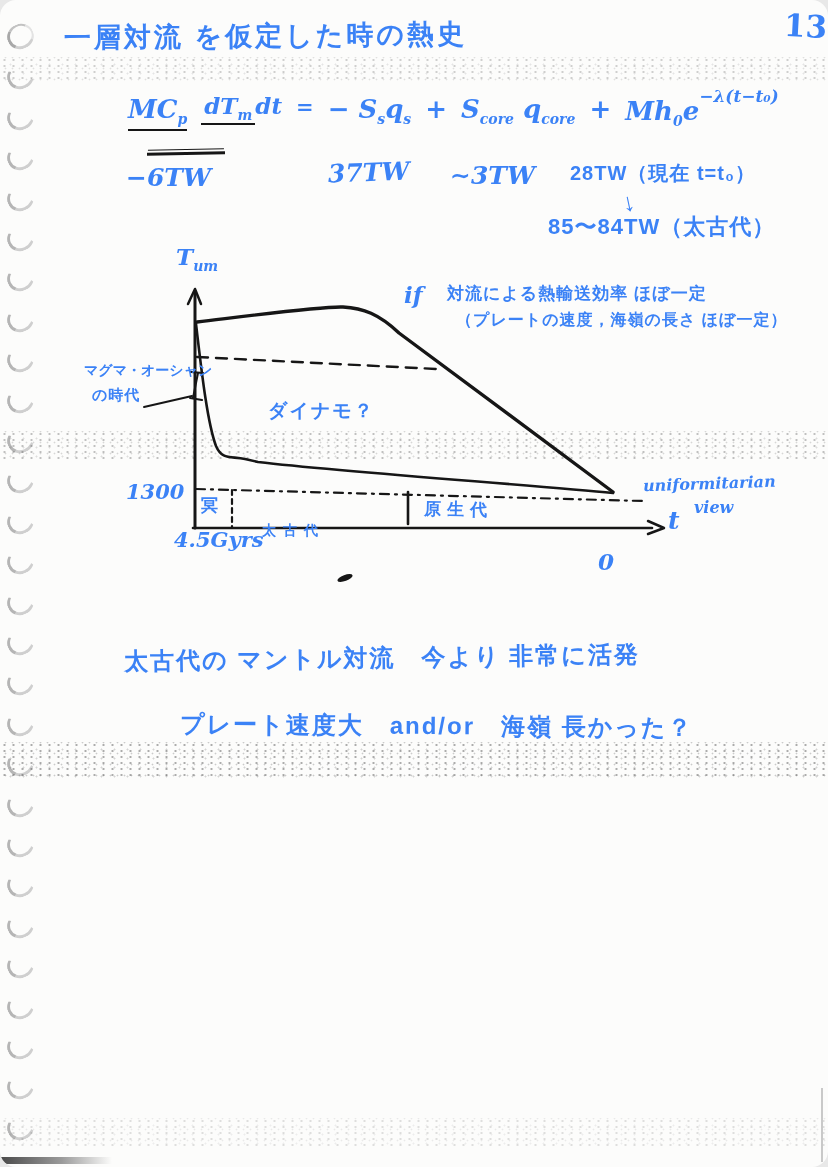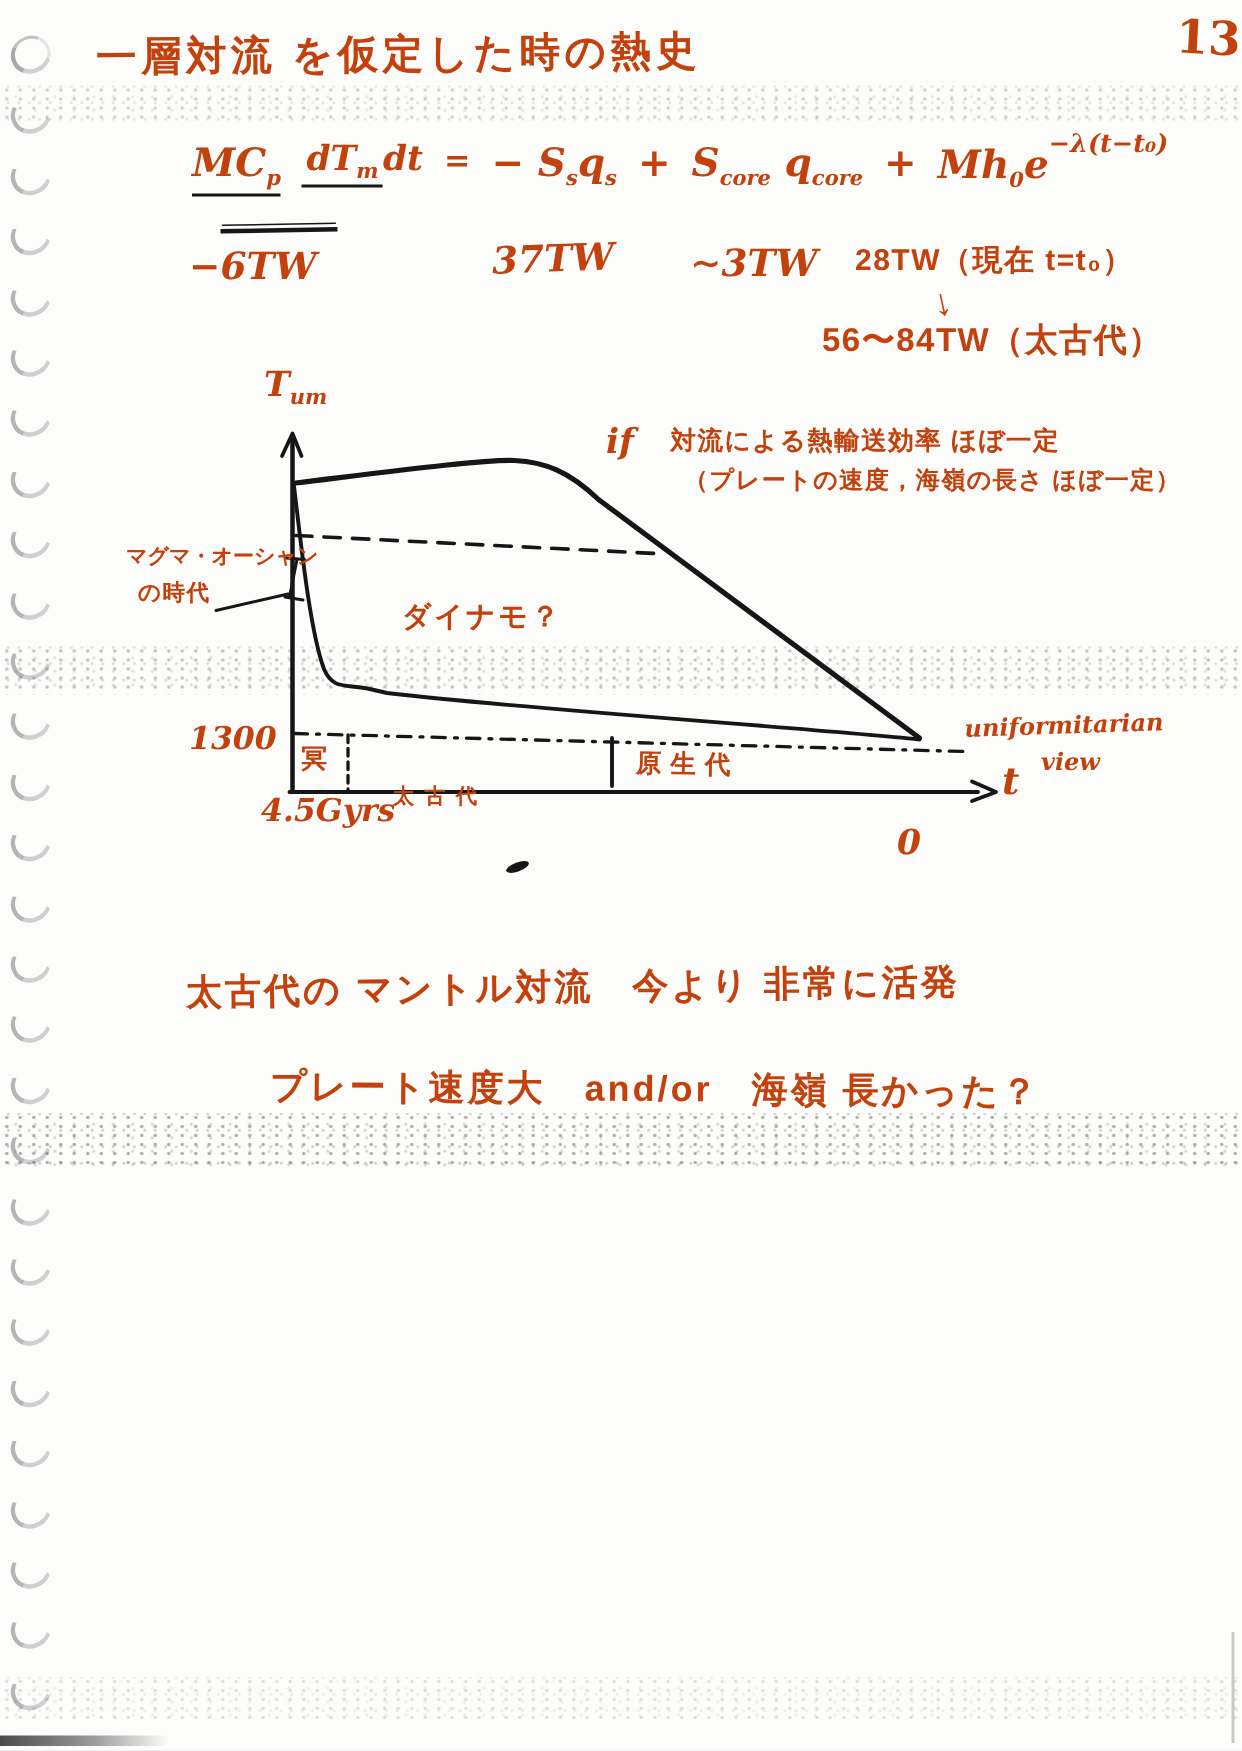--- a/index.html
+++ b/index.html
@@ -1,19 +1,19 @@
 <!DOCTYPE html>
 <html><head>
 <meta charset="utf-8">
 <style>
   html,body{margin:0;padding:0;background:#e8e8e8;}
   .sheet{
     position:relative;width:828px;height:1167px;margin:0 auto;
     background:#fcfcfb;overflow:hidden;
-    font-family:"Liberation Sans",sans-serif;color:#c2410c;
+    font-family:"Liberation Sans",sans-serif;color:#3b82f6;border-radius:16px;
   }
   .abs{position:absolute;white-space:nowrap;}
   
   .hole{
     position:absolute;left:7px;width:22px;height:20px;border-radius:50%;
     border:2px solid transparent;
     border-left:3px solid #b5b5b5;border-bottom:3px solid #cfcfcf;
     transform:rotate(-24deg);z-index:0;
   }
   .hole.full{border-color:#c2c2c2 #e3e3e3 #d0d0d0 #a8a8a8;}
@@ -104,24 +104,24 @@
     <span><span>−</span> <span>S</span><sub>s</sub><span>q</span><sub>s</sub></span>
     <span>+</span>
     <span><span>S</span><sub>core</sub> <span>q</span><sub>core</sub></span>
     <span>+</span>
     <span><span>Mh</span><sub>0</sub><span>e</span><sup class="sup" style="position:relative;top:-8px;">−λ(t−t₀)</sup></span>
   </div>
   <div class="dblline" style="left:147px;top:152px;width:78px;"></div>
 
   <div class="abs math twl lbl" style="left:126px;top:163px;">−6TW</div>
   <div class="abs math twl lbl" style="left:328px;top:158px;transform:rotate(-2deg);">37TW</div>
-  <div class="abs math twl lbl" style="left:460px;top:161px;">∼3TW</div>
+  <div class="abs math twl lbl" style="left:450px;top:161px;">∼3TW</div>
   <div class="abs hw lbl" style="left:570px;top:160px;font-size:20px;">28TW（現在 t=t₀）</div>
   <div class="abs lbl" style="left:622px;top:188px;font-size:25px;font-weight:700;transform:rotate(-12deg);">↓</div>
-  <div class="abs hw lbl" style="left:548px;top:212px;font-size:22px;">56〜84TW（太古代）</div>
+  <div class="abs hw lbl" style="left:548px;top:212px;font-size:22px;">85〜84TW（太古代）</div>
 
   <svg style="left:80px;top:240px;" width="620" height="345" viewBox="0 0 620 345">
     <g stroke="#161616" fill="none" stroke-linecap="round" stroke-linejoin="round">
 
       <path d="M115,52 V288" stroke-width="3"></path>
       <path d="M108,64 L115,49 L121,64" stroke-width="2.5"></path>
 
       <path d="M113,288 H572" stroke-width="2.6"></path>
       <path d="M568,281 L584,288 L568,294" stroke-width="2.5"></path>
 

